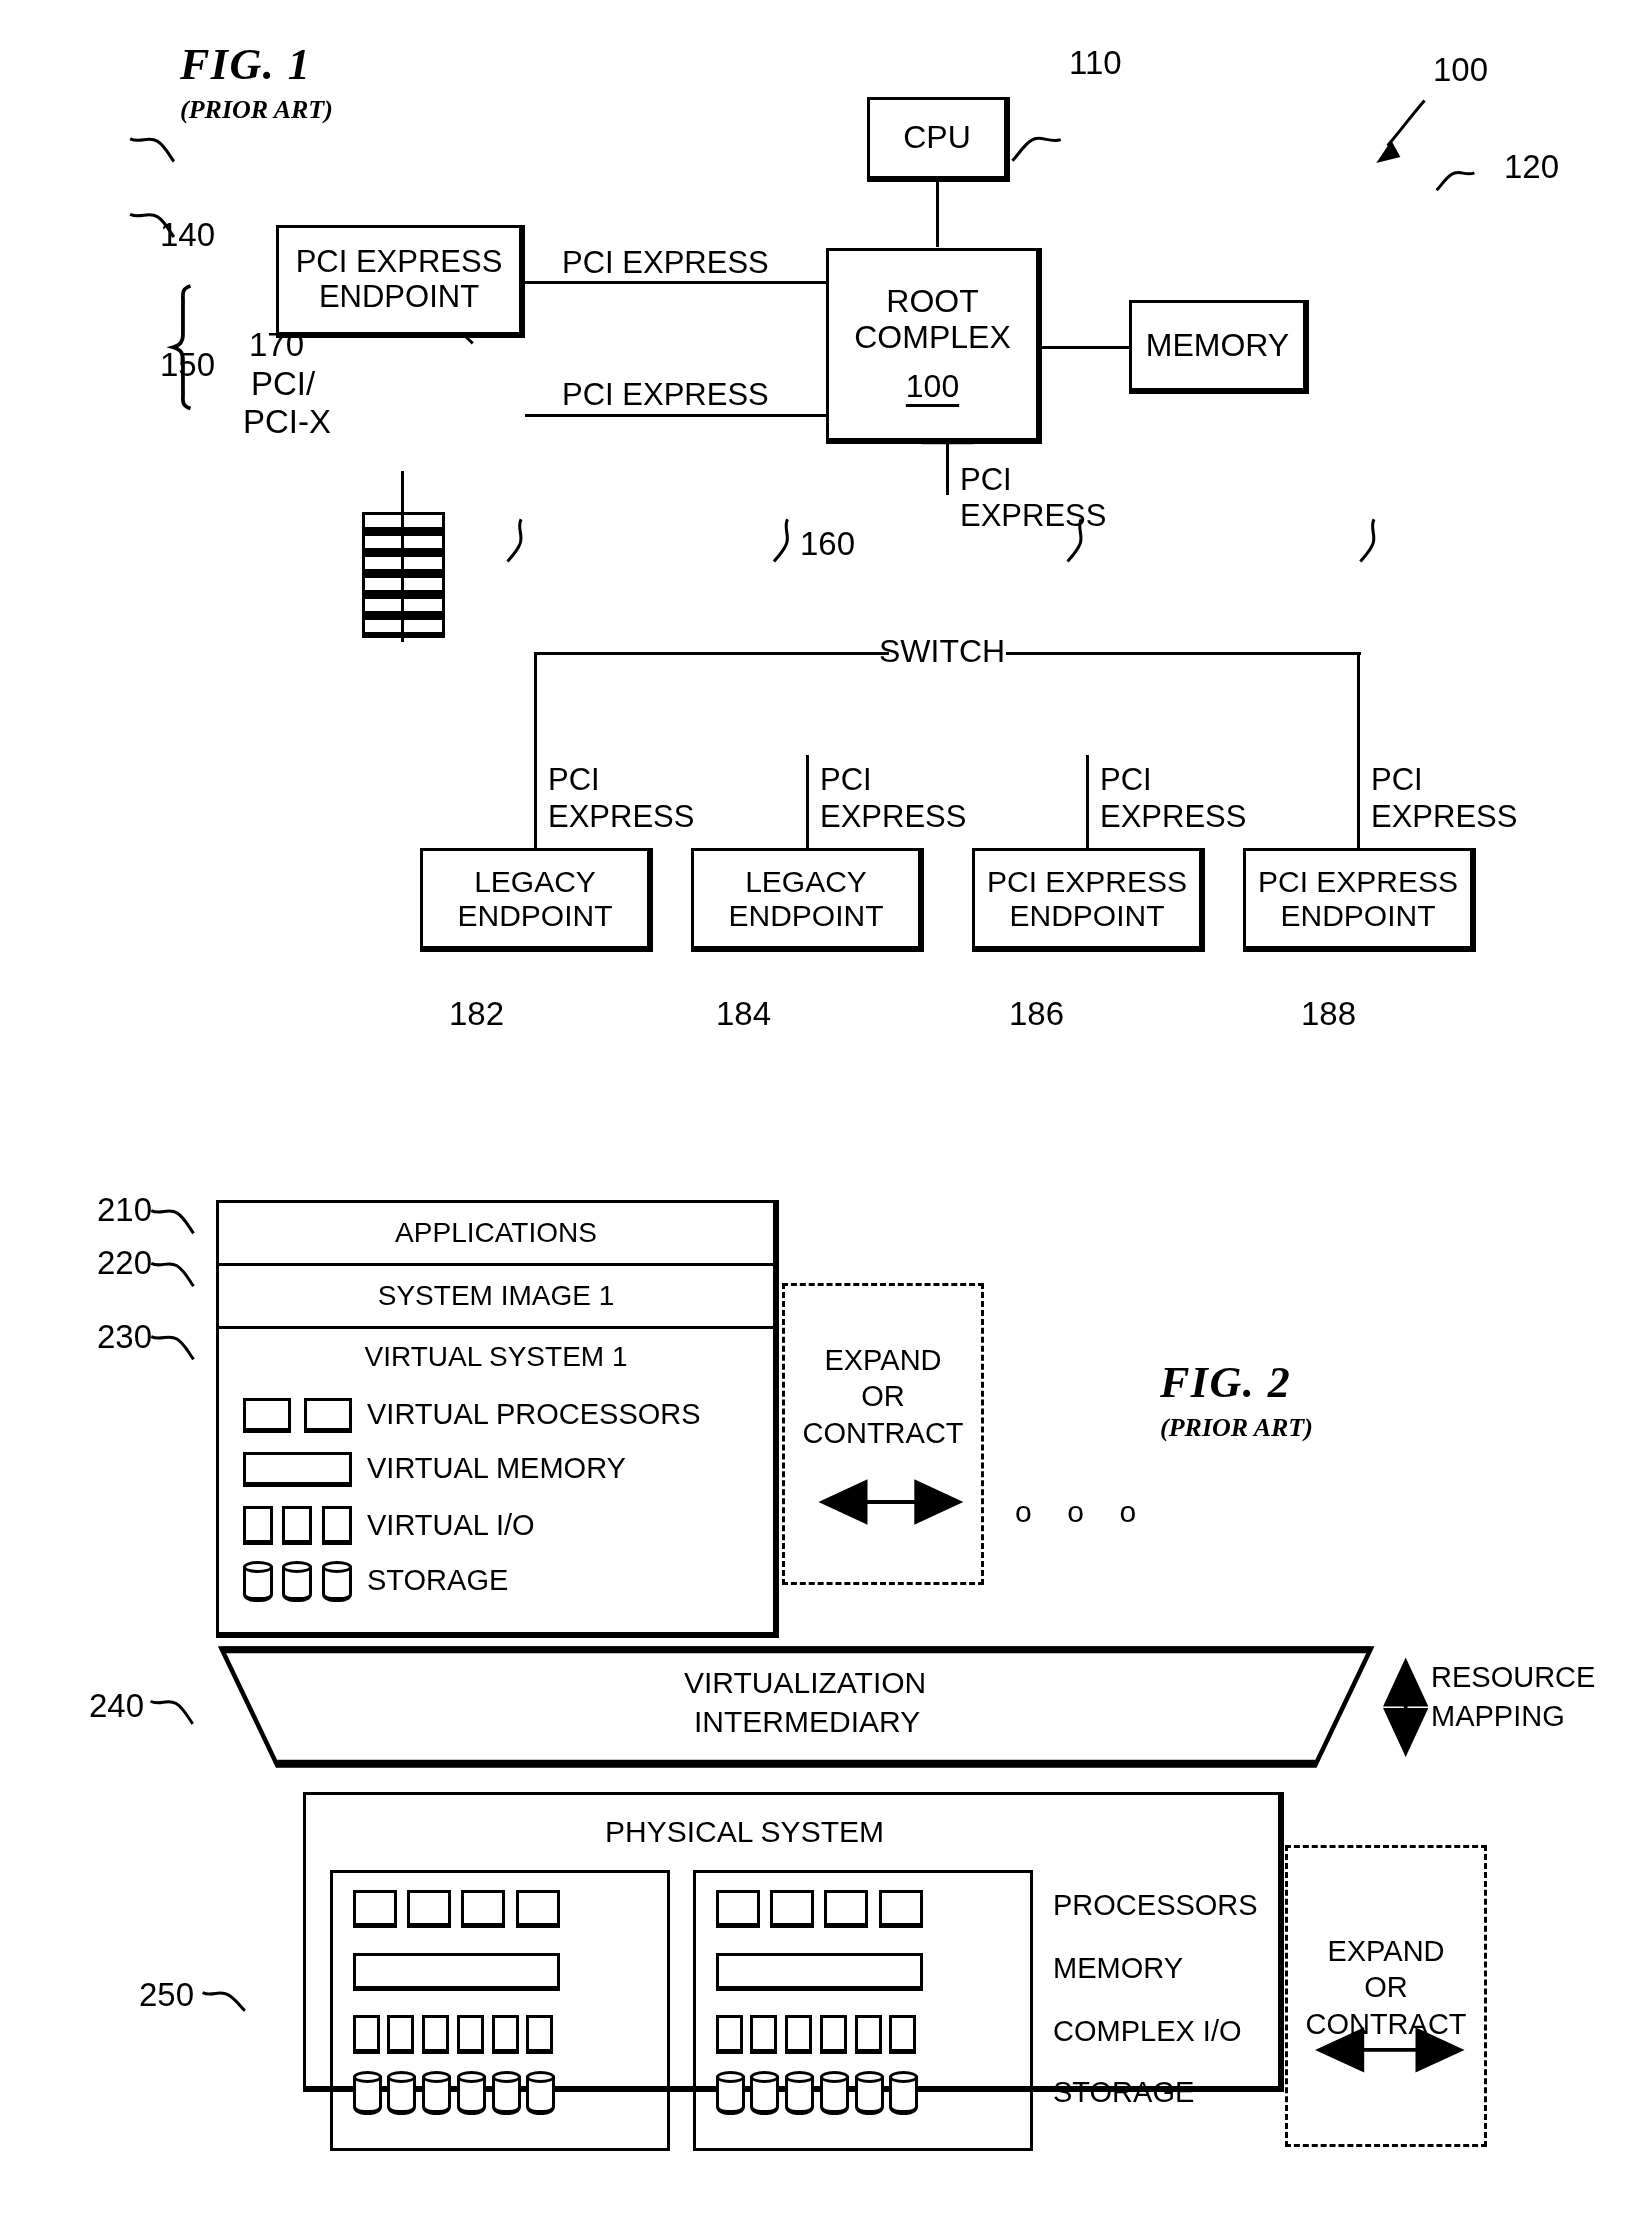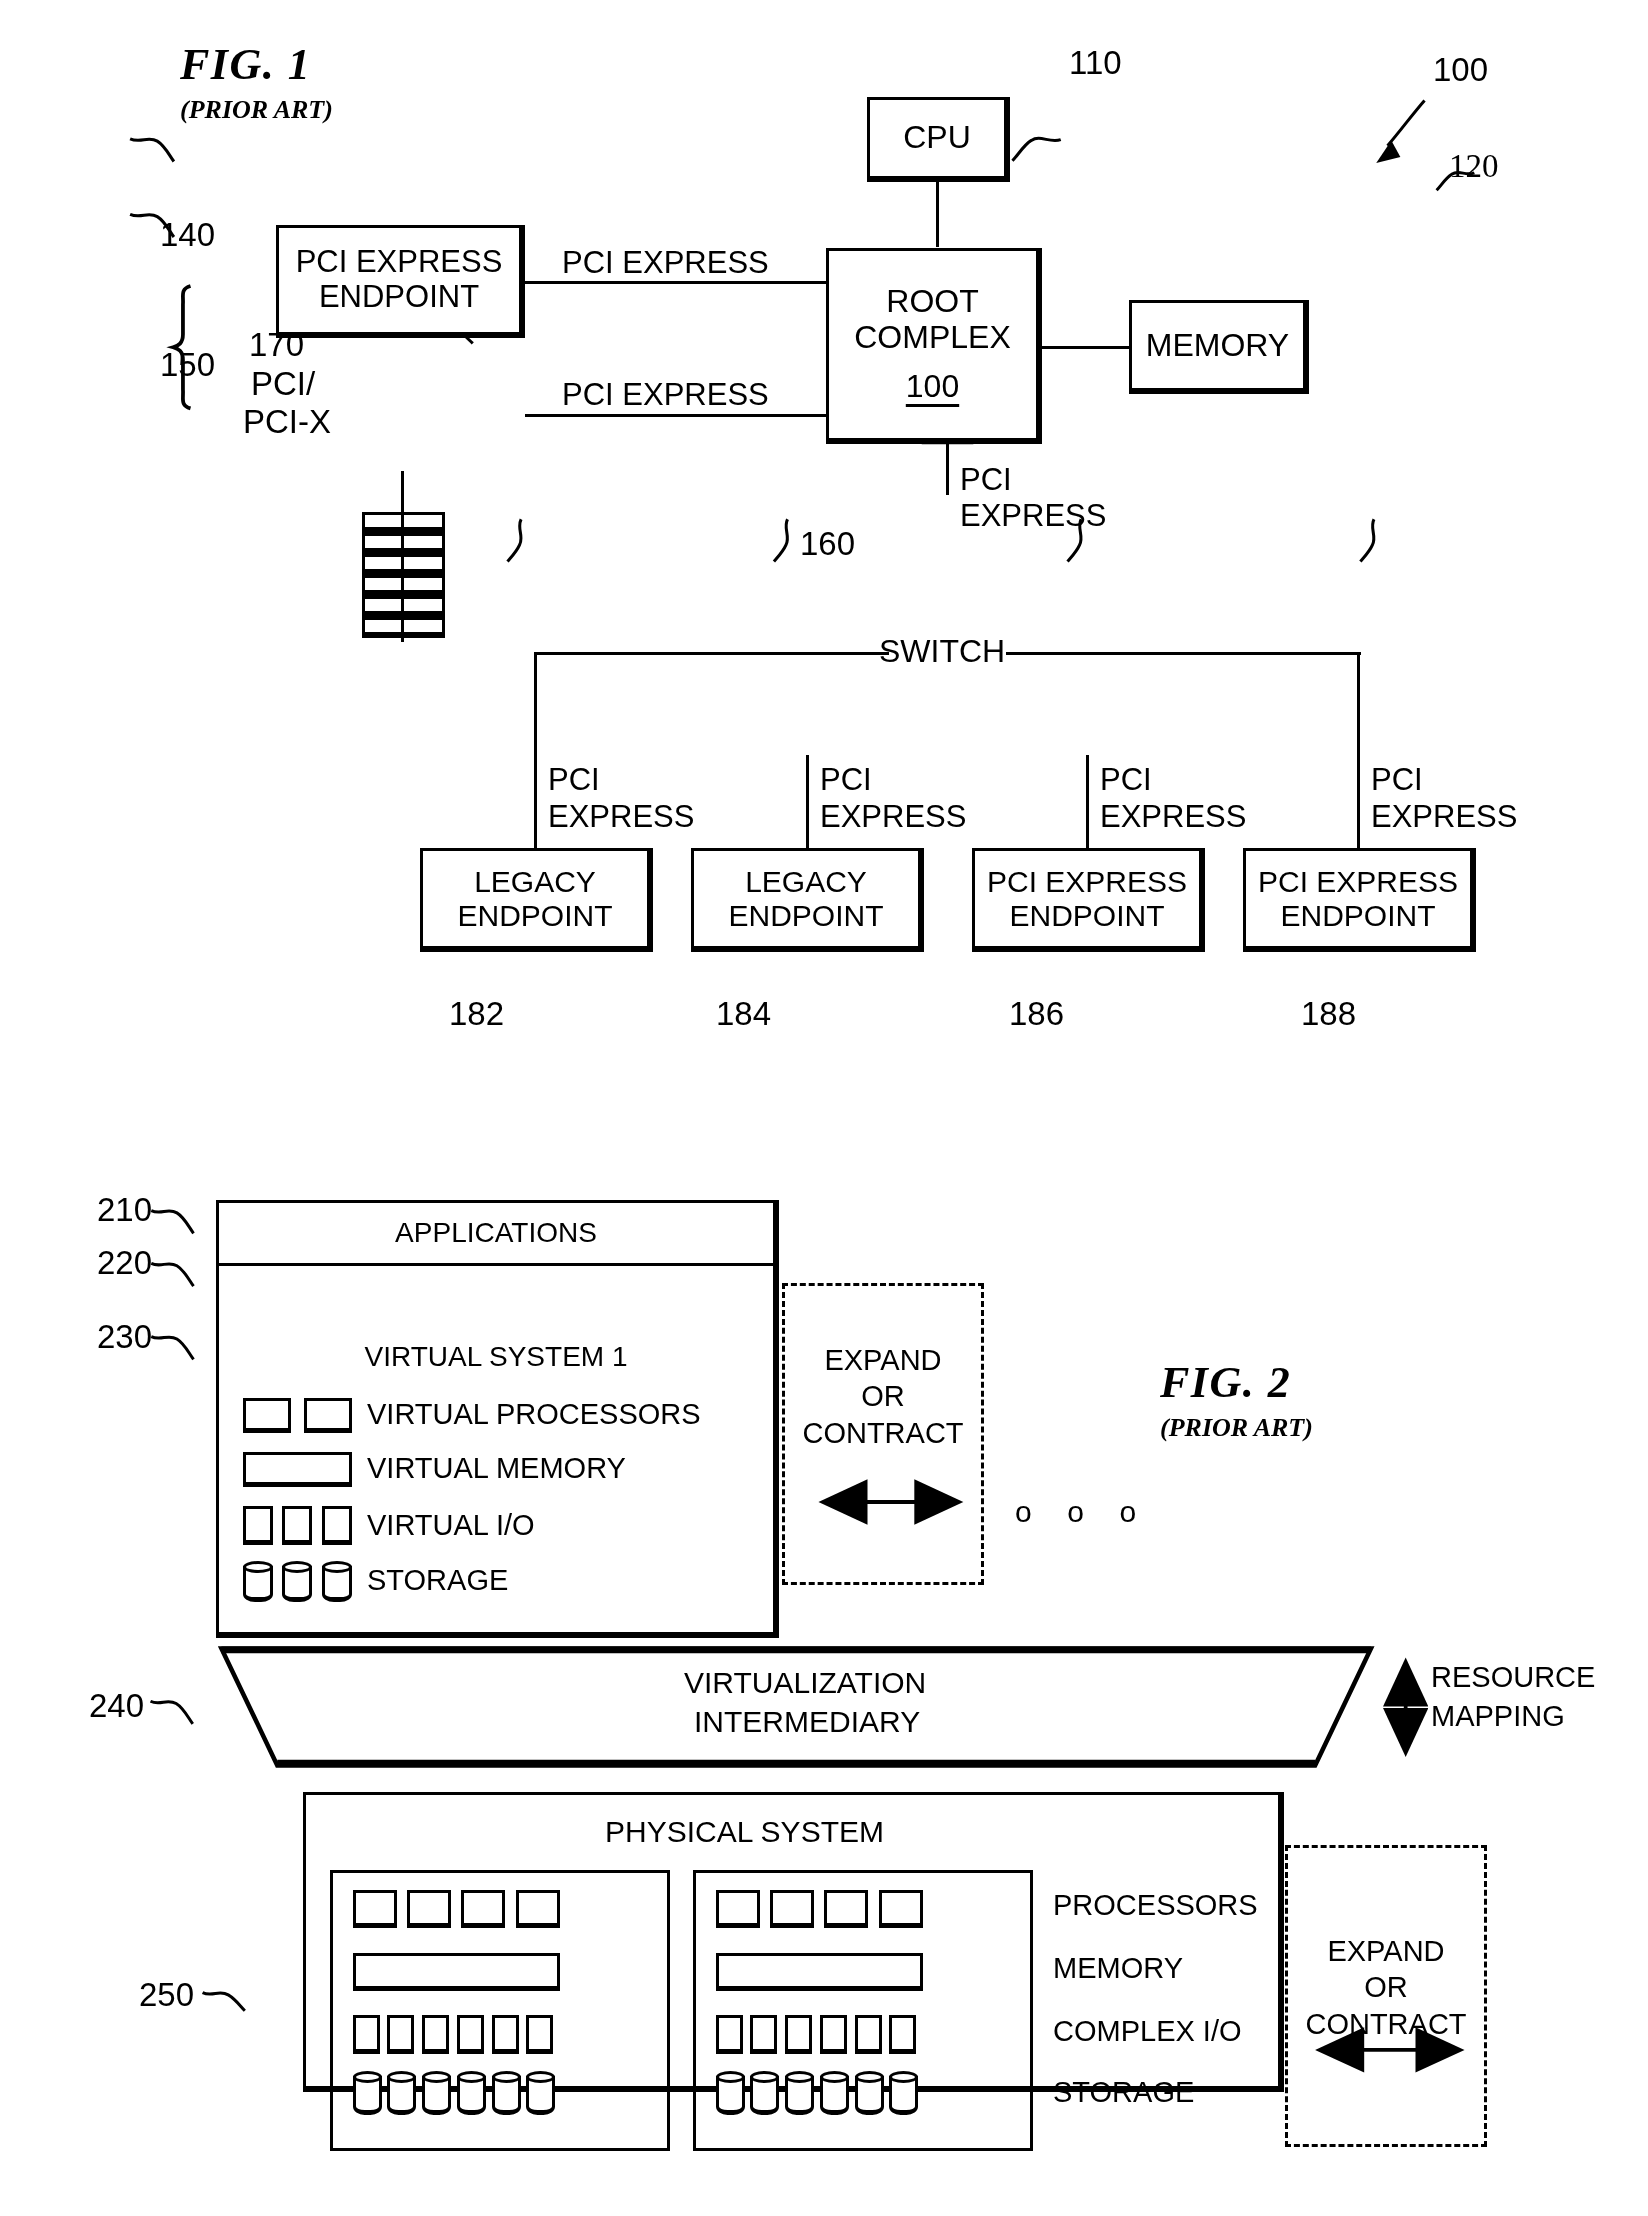--- a/index.html
+++ b/index.html
@@ -185,21 +185,21 @@
 
   <div class="pbox" style="left:826px; top:248px; width:216px; height:196px; font-size:32px;">
     <span class="ln">ROOT</span>
     <span class="ln">COMPLEX</span>
     <span class="ln" style="margin-top:13.6px; text-decoration:underline; text-underline-offset:6.8px;">100</span>
   </div>
 
   <div class="pbox" style="left:1129px; top:300px; width:180px; height:94px; font-size:32px;">
     <span class="ln">MEMORY</span>
   </div>
-  <span class="ref" style="left:1449px; top:148px;font-family:Liberation Serif, serif;">120</span>
+  <span class="ref" style="left:1504px; top:148px;">120</span>
   <div class="hline" style="left:1042px; top:346px; width:88px;"></div>
 
   <div class="pbox" style="left:276px; top:225px; width:249px; height:113px; font-size:31px;">
     <span class="ln">PCI EXPRESS</span>
     <span class="ln">ENDPOINT</span>
   </div>
   <span class="ref" style="left:160px; top:216px;">140</span>
   <div class="hline" style="left:525px; top:281px; width:302px;"></div>
   <span class="txt" style="left:562px; top:245px; font-size:31px;">PCI EXPRESS</span>
 
@@ -271,20 +271,23 @@
   <span class="ref" style="left:1301px; top:995px;">188</span>
 
   <div class="figtitle" style="left:1160px; top:1357px; width:249px;">
     <span class="big">FIG. 2</span>
     <span class="sub">(PRIOR ART)</span>
   </div>
 
   <div class="stackbox" style="left:216px; top:1200px; width:563px; height:438px;">
     <div class="stackrow" style="top:0; height:63px;">
       <span>APPLICATIONS</span>
+    </div>
+    <div class="stackrow" style="top:63px; height:63px;">
+      <span>SYSTEM IMAGE 1</span>
     </div>
     <div class="stackrow" style="top:127px; height:54px; border-bottom:none;">
       <span>VIRTUAL SYSTEM 1</span>
     </div>
 
     <div class="gproc" style="left:24px; top:195px; width:48px; height:35px;"></div>
     <div class="gproc" style="left:85px; top:195px; width:48px; height:35px;"></div>
     <span class="lbl-right" style="left:148px; top:195px;">VIRTUAL PROCESSORS</span>
 
     <div class="gmem" style="left:24px; top:249px; width:109px; height:35px;"></div>

